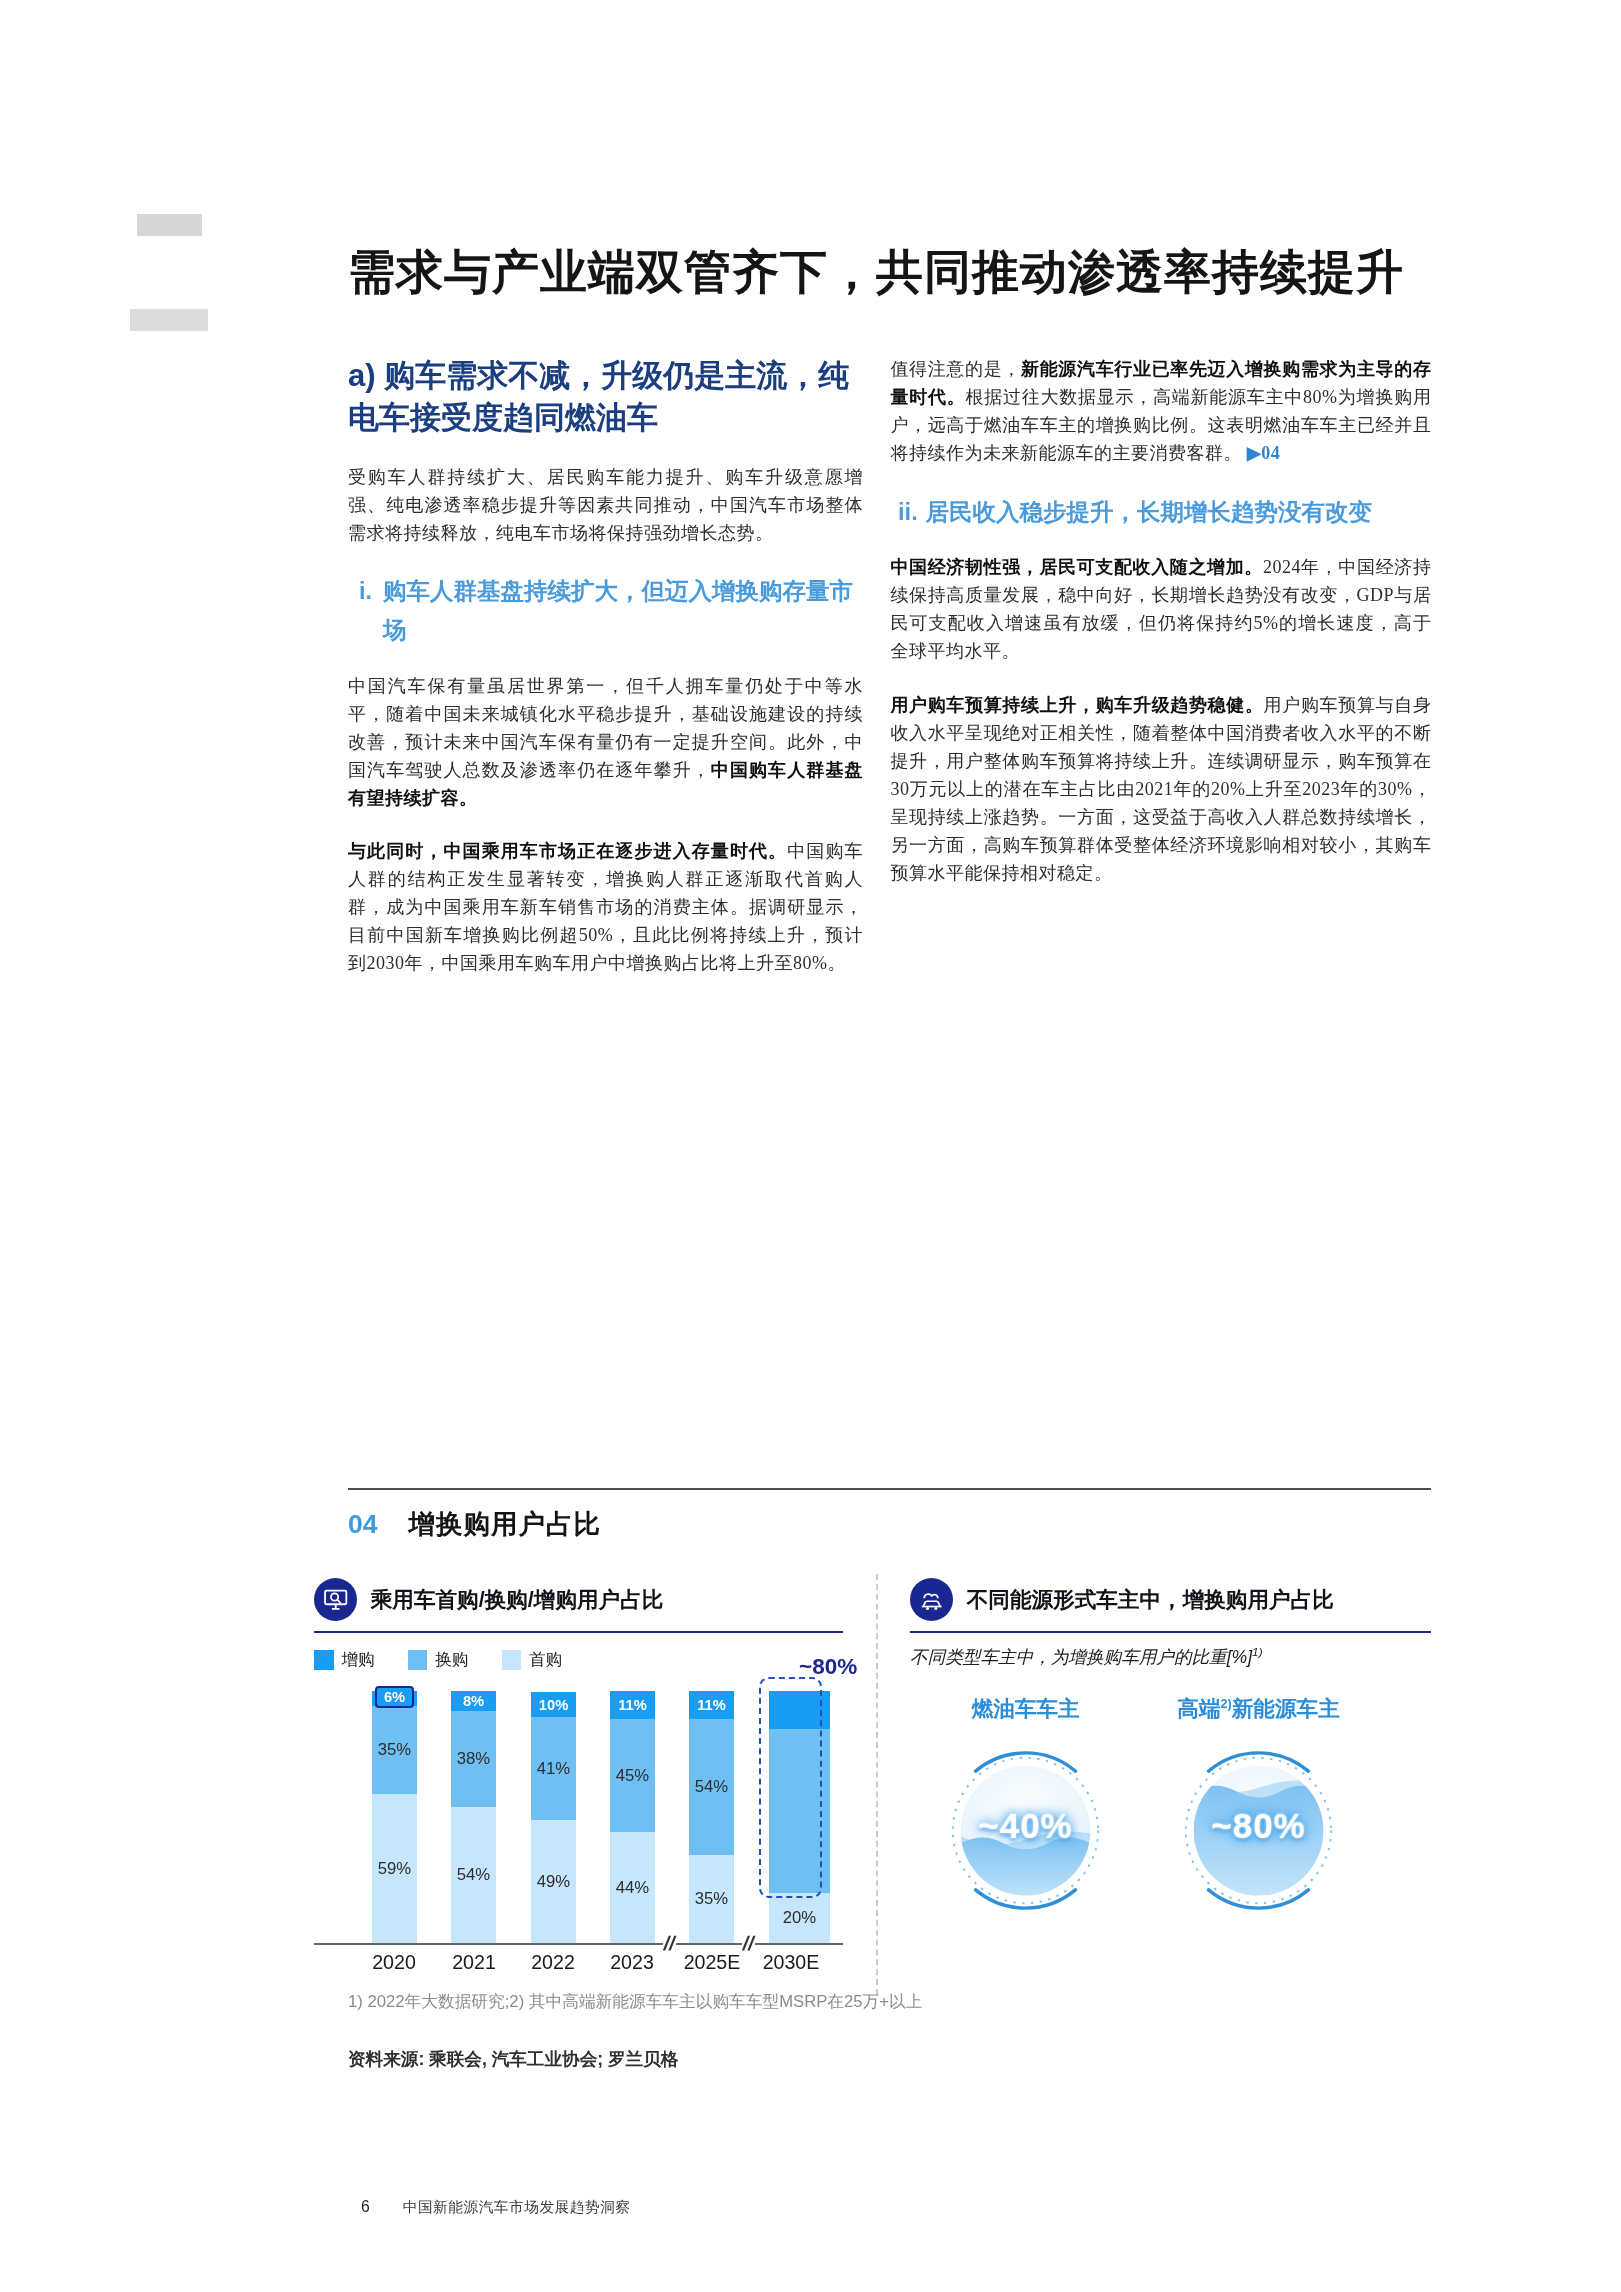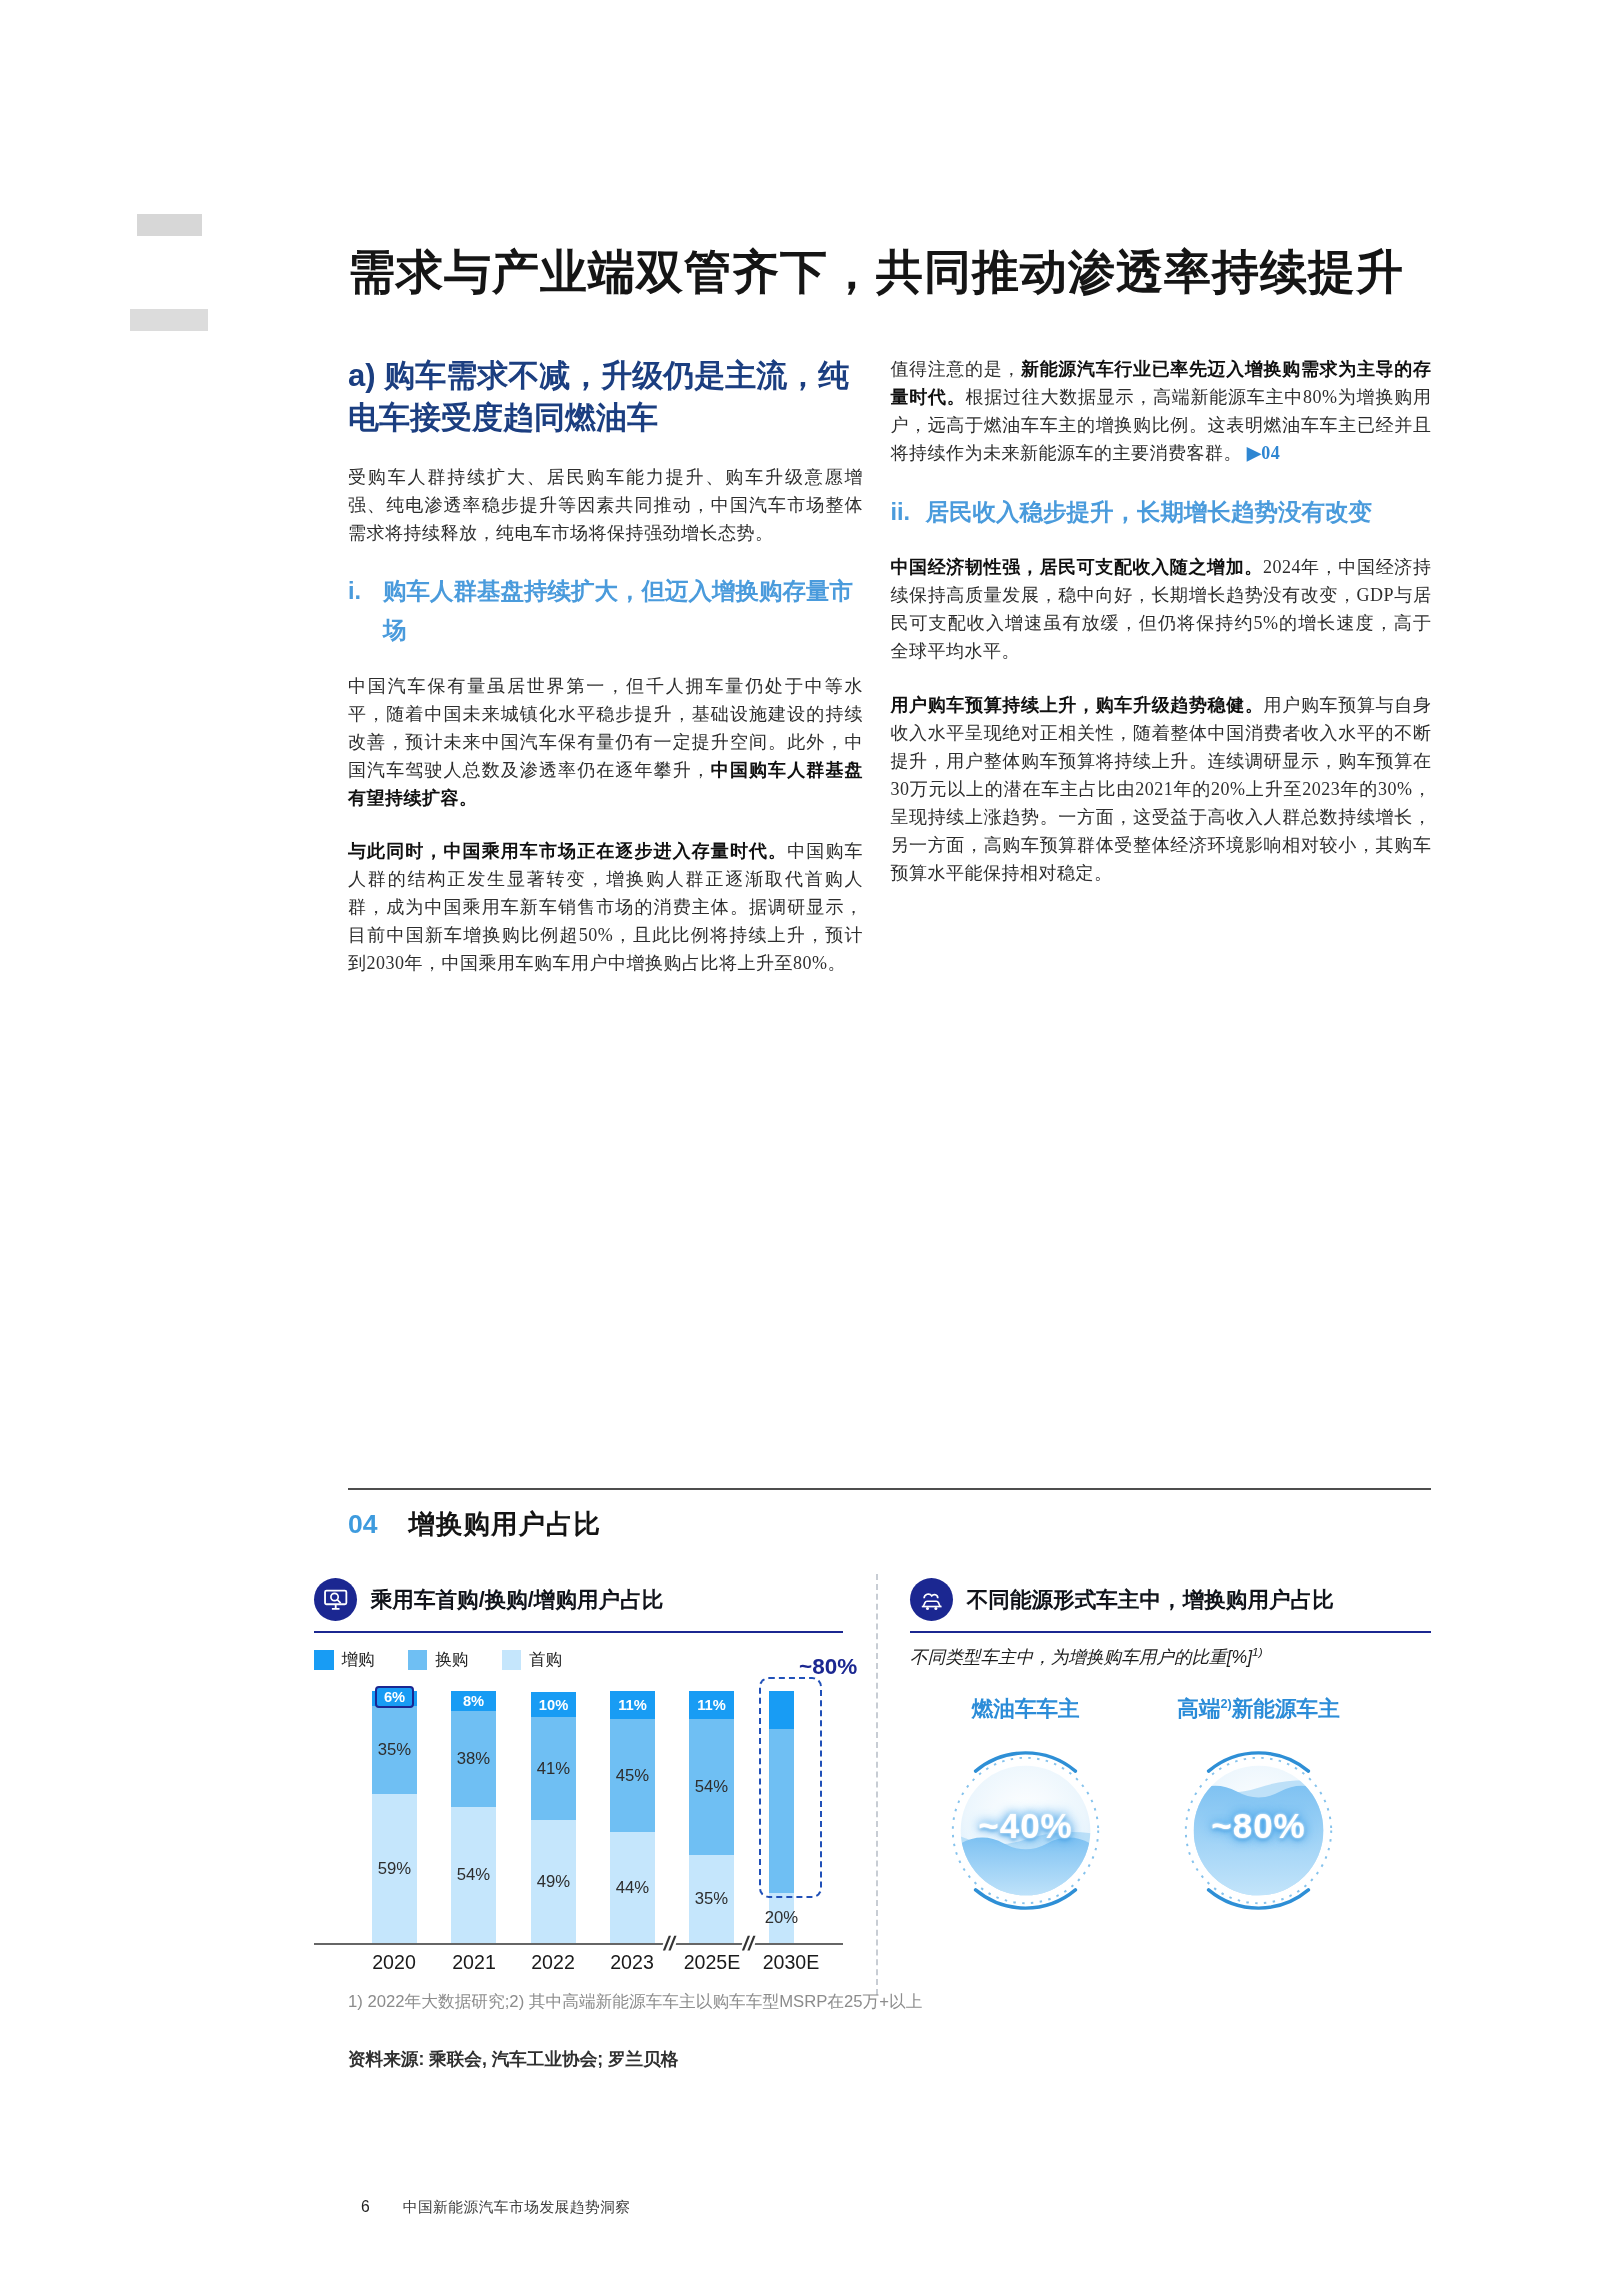--- a/index.html
+++ b/index.html
@@ -13,21 +13,21 @@
   .main-title{position:absolute;left:348px;top:210px;font-size:47px;font-weight:700;
               color:#151515;letter-spacing:1px;}
   
   .columns{position:absolute;left:348px;top:355px;width:1083px;display:grid;
            grid-template-columns:515px 541px;column-gap:27.4px;}
   .col-head{font-size:31px;line-height:42px;color:#1B3E80;font-weight:700;margin:0 0 23.5px;}
   p.body{font-size:18px;line-height:28px;color:#2d2d2d;text-align:justify;
          letter-spacing:0.5px;margin:0 0 25.5px;font-family:Liberation Serif, serif;}
   p.body .b{font-weight:700;color:#101010;}
   .subhead{display:flex;font-size:23.5px;line-height:39px;color:#4A9BDC;font-weight:700;margin:5.9px 0 21.6px;}
-  .subhead .num{width:35px;flex:none;}
+  .subhead .num{width:35px;flex:none;text-align:center;}
   
   .exhibit{position:absolute;left:314px;top:1488px;width:1117px;height:657px;}
   .ex-rule{position:absolute;left:34px;right:0;top:0;border-top:2px solid #4E4E4E;}
   .ex-head{position:absolute;left:34px;top:17.6px;display:flex;gap:31px;align-items:baseline;}
   .ex-num{font-size:26.5px;font-weight:700;color:#3E9BDE;}
   .ex-title{font-size:26.5px;font-weight:700;color:#141414;letter-spacing:1px;}
   .panel{position:absolute;top:90px;}
   .panel-left{left:0;width:529px;}
   .panel-right{left:596px;width:521px;}
   .ph{display:flex;align-items:center;gap:13.7px;border-bottom:2.9px solid #1B2791;padding-bottom:9.8px;}
@@ -186,21 +186,21 @@
               <span class="seg-label">11%</span>
             </div>
             <div class="seg seg-huan" style="height: 136px;">
               <span class="seg-label">54%</span>
             </div>
             <div class="seg seg-shou" style="height: 88px;">
               <span class="seg-label">35%</span>
             </div>
           </div>
           <div class="year" style="left: 354px;">2025E</div>
-          <div class="bar-col" style="left: 455px; width: 25px; margin-top: 20px;">
+          <div class="bar-col" style="left: 455px; width: 61px; margin-top: 20px;">
             <div class="seg seg-zeng" style="height: 38px;"></div>
             <div class="seg seg-huan" style="height: 164px;"></div>
             <div class="seg seg-shou" style="height: 50px;">
               <span class="seg-label">20%</span>
             </div>
           </div>
           <div class="hl-box" style="left: 445px; width: 59px; top: -13.7px; height: 217px;"></div>
           <span class="hl-label" style="left: 485px; top: -37px;">~80%</span>
           <div class="year" style="left: 433px;">2030E</div>
           <span class="brk" style="left: 349px;">//</span>

